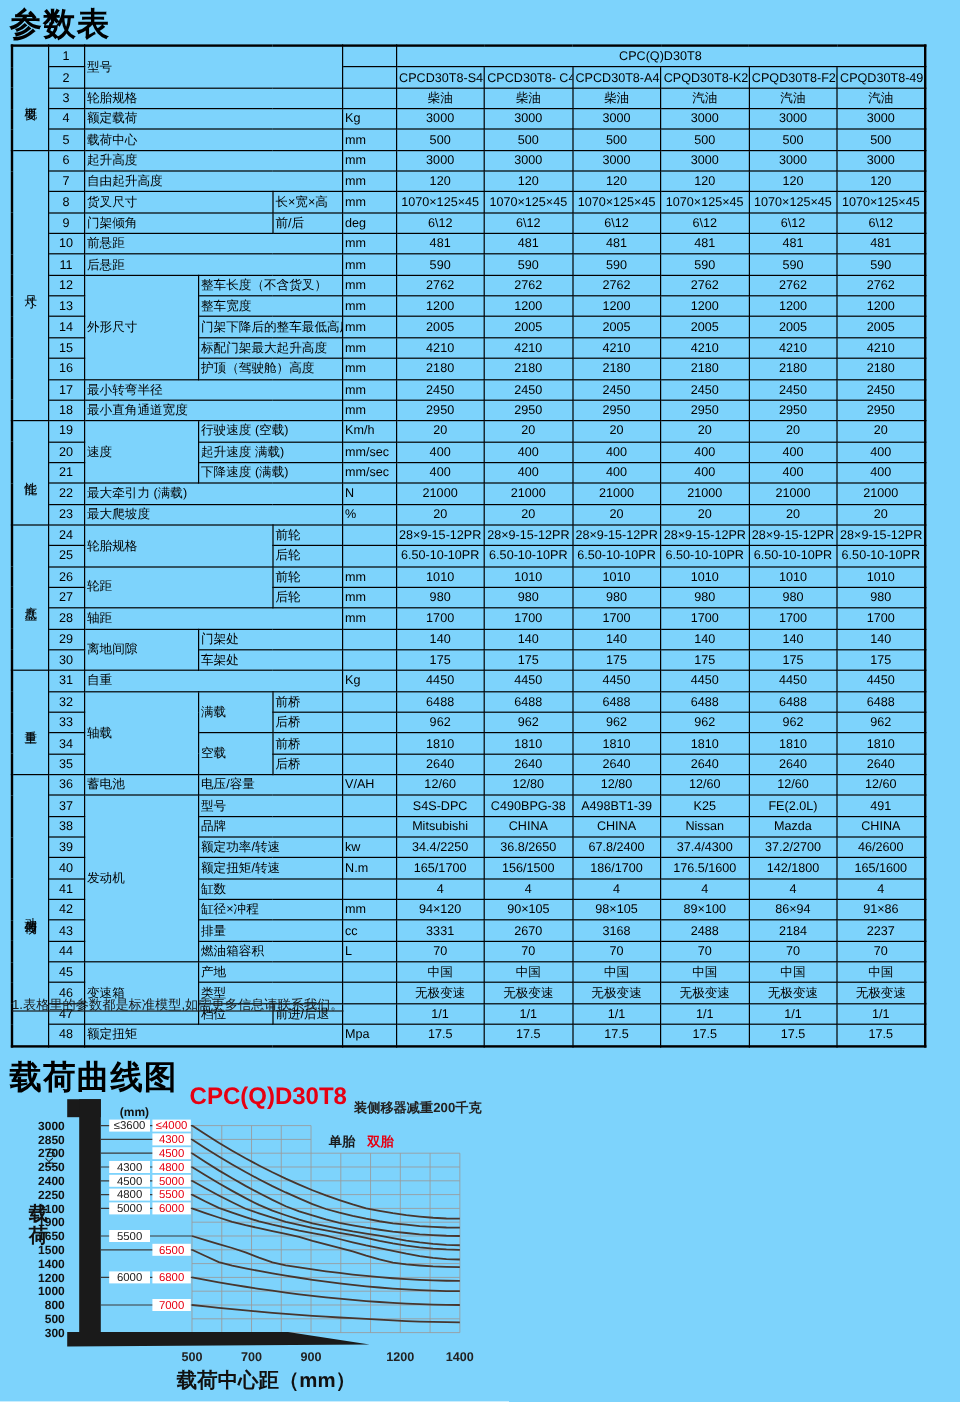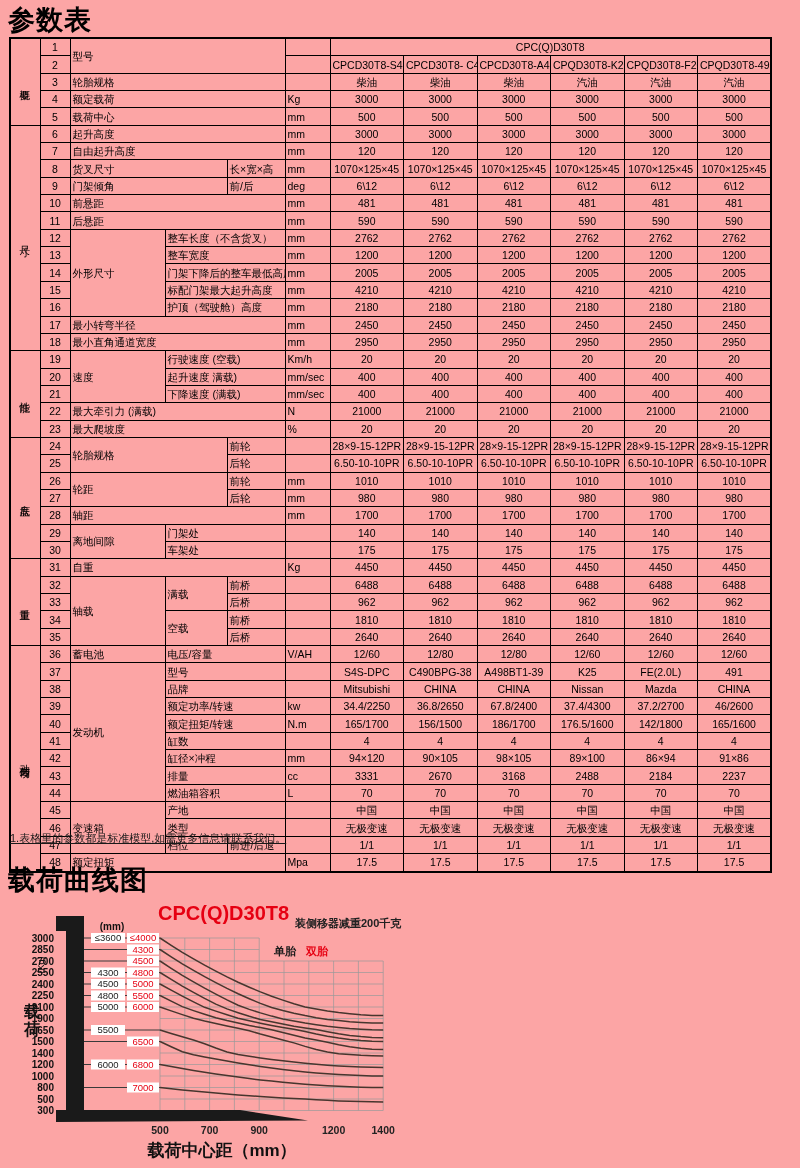--- a/index.html
+++ b/index.html
@@ -1,20 +1,20 @@
 <!DOCTYPE html>
 <html><head>
 <meta charset="utf-8">
 <style>
   html,body{margin:0;padding:0;background:#fff;}
-  .page{position:relative;width:800px;height:1168px;background:#fca5a5;overflow:hidden;
+  .page{position:relative;width:800px;height:1168px;background:#7dd3fc;overflow:hidden;
         font-family:"Liberation Sans","DejaVu Sans",sans-serif;color:#000;}
   .h-title{position:absolute;left:8px;font-size:27px;font-weight:bold;letter-spacing:1px;margin:0;}
   #t1{top:2px;}
-  #t2{top:862px;}
+  #t2{top:880px;}
   .spec-wrap{position:absolute;left:9px;top:37px;}
   table.spec{border-collapse:collapse;table-layout:fixed;width:761px;border:2px solid #000;}
   table.spec td{border:1px solid #000;height:16.35px;padding:0 2px;overflow:hidden;
       white-space:nowrap;line-height:12px;font-size:10.5px;vertical-align:middle;}
   td.sec{writing-mode:vertical-rl;text-orientation:upright;text-align:center;
       font-size:10.5px;letter-spacing:1px;padding:0;}
   td.num{text-align:center;}
   td.lbl{text-align:left;}
   td.unit{text-align:left;}
   td.val{text-align:center;font-size:10.5px;}

